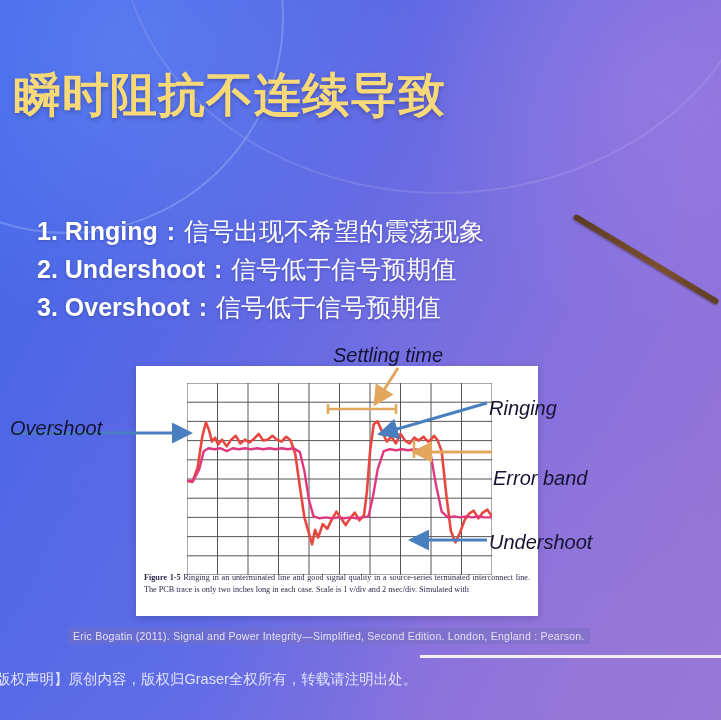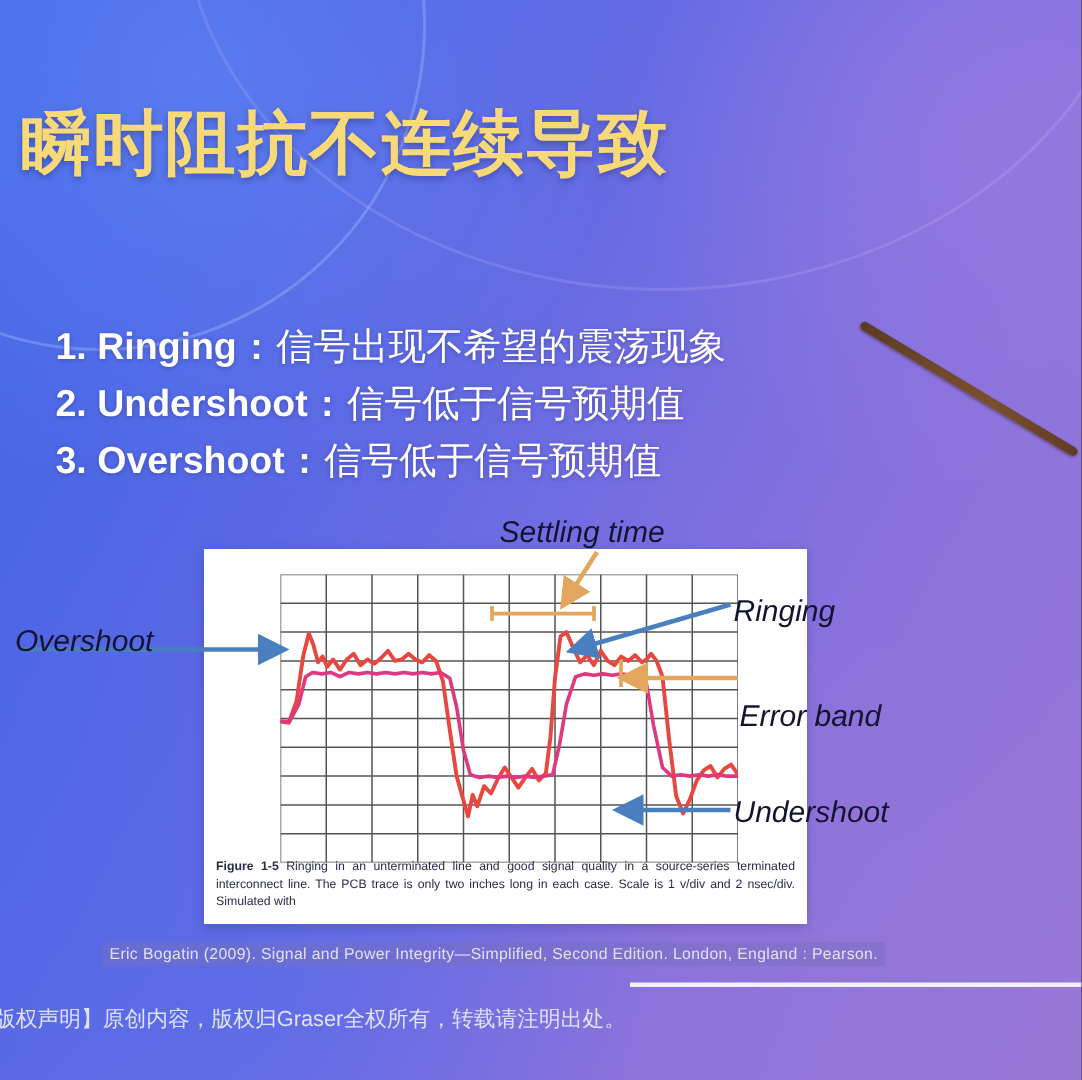--- a/index.html
+++ b/index.html
@@ -148,21 +148,21 @@
   }
   .caption {
     position: absolute;
     left: 8px;
     top: 206px;
     width: 386px;
     font-size: 8.2px;
     line-height: 1.42;
     color: #2a2a4a;
     text-align: justify;
-    font-family: Liberation Sans, sans-serif;
+    font-family: Liberation Serif, serif;
   }
   .caption b { font-weight: 700; }
 
   
   .callout {
     position: absolute;
     color: #141432;
     font-size: 20px;
     white-space: nowrap;
     font-style: italic;
@@ -312,17 +312,17 @@
 
     <line x1="487" y1="540" x2="411" y2="540" stroke="#4a7fbf" stroke-width="3" marker-end="url(#mBlue)"></line>
   </svg>
 
   <div class="callout c-overshoot">Overshoot</div>
   <div class="callout c-settling">Settling time</div>
   <div class="callout c-ringing">Ringing</div>
   <div class="callout c-errorband">Error band</div>
   <div class="callout c-undershoot">Undershoot</div>
 
-  <div class="citation">Eric Bogatin (2009). Signal and Power Integrity—Simplified, Second Edition. London, England : Pearson.</div>
+  <div class="citation">Eric Bogatin (2011). Signal and Power Integrity—Simplified, Second Edition. London, England : Pearson.</div>
   <div class="rule"></div>
   <div class="footer">版权声明】原创内容，版权归Graser全权所有，转载请注明出处。</div>
 
 </div>
 
 </body></html>

